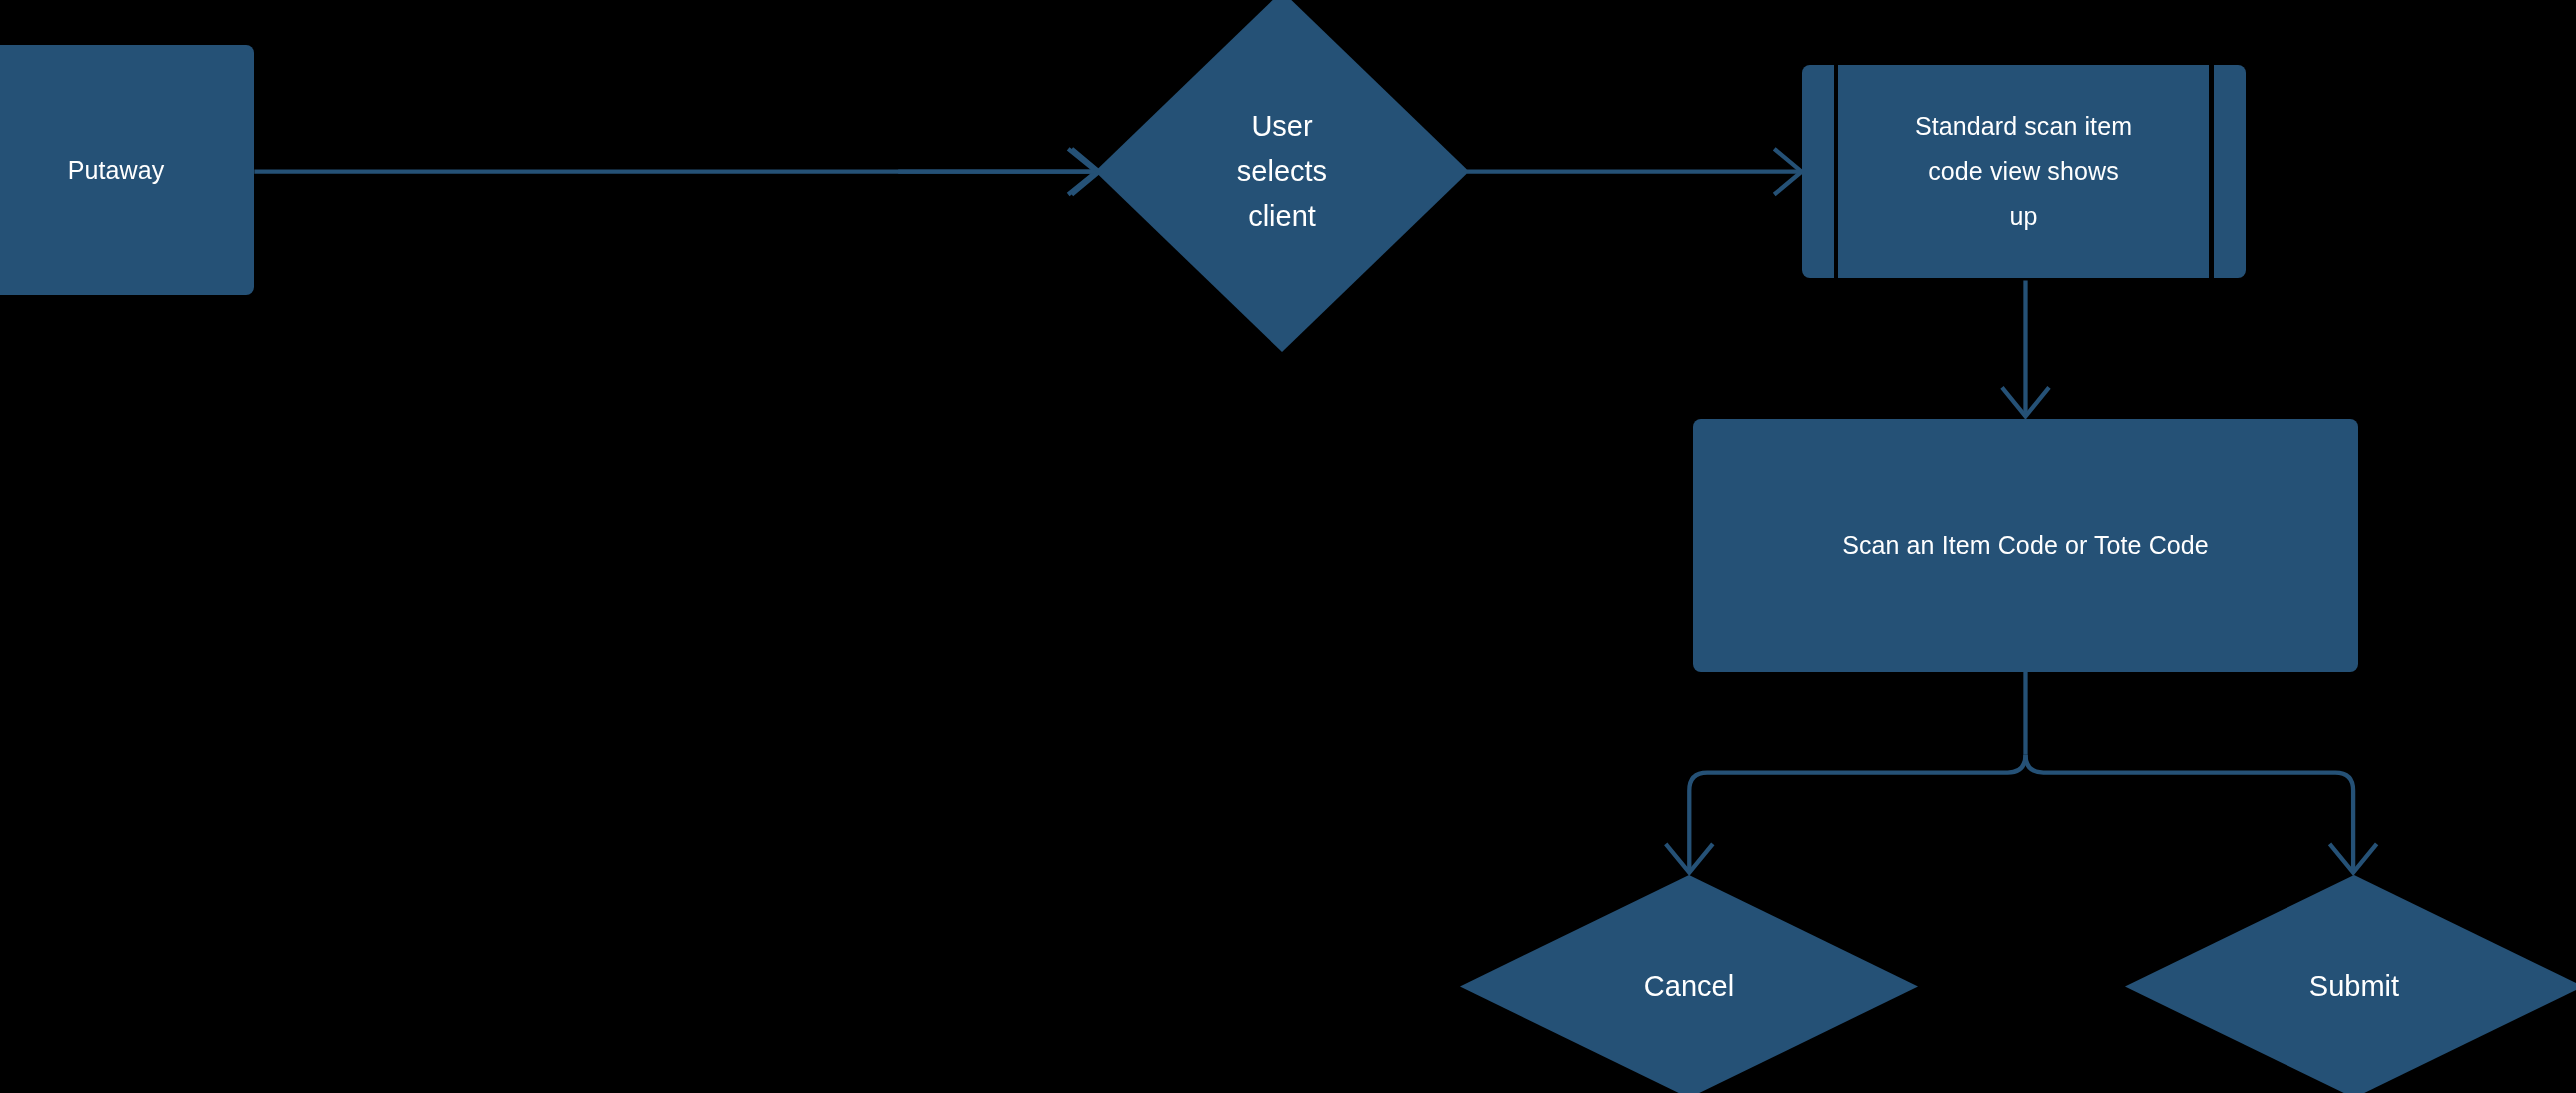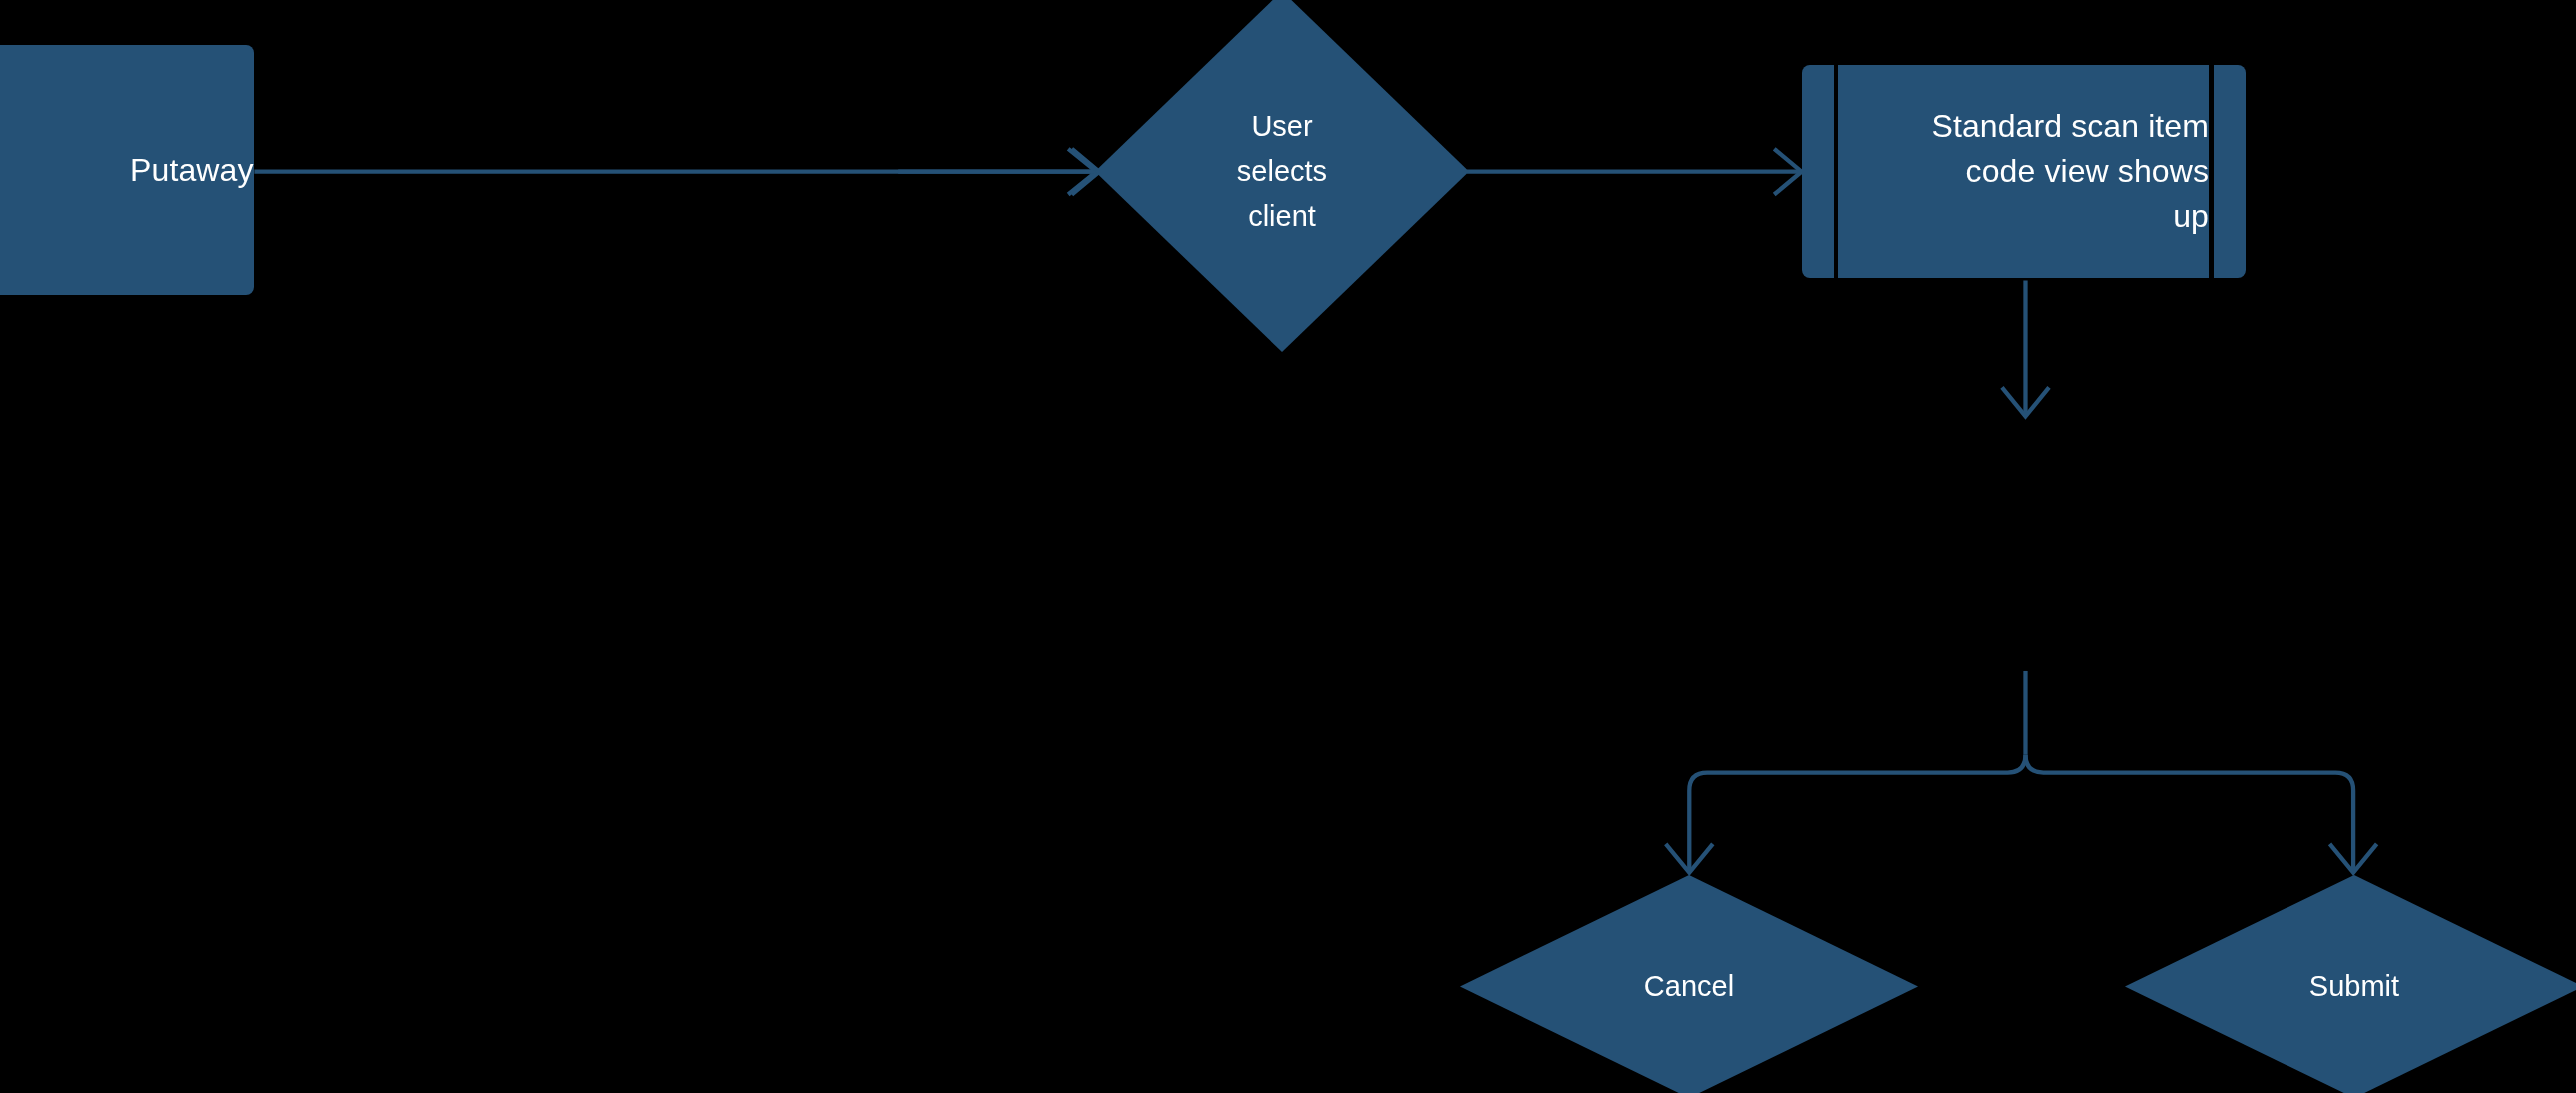--- a/index.html
+++ b/index.html
@@ -26,23 +26,23 @@
     top: 0;
     width: 2576px;
     height: 1093px;
     pointer-events: none;
   }
   .node {
     position: absolute;
     display: flex;
     align-items: center;
     justify-content: center;
-    text-align: right;
+    text-align: center;
     color: #ffffff;
-    font-size: 32px;
+    font-size: 25px;
     line-height: 53px;
     font-weight: 400;
     letter-spacing: 0.1px;
     box-sizing: border-box;
   }
   .node-rect {
     background: #255176;
     border-radius: 7.9px;
   }
   .node-label {
@@ -150,20 +150,23 @@
   <div class="node" style="left:1802px; top:65px; width:444px; height:213px;">
     <div class="subproc-bar left"></div>
     <div class="subproc-bar right"></div>
     <div class="subproc-body">
       <span class="node-label" style="line-height:45px;">Standard scan item
 code view shows
 up</span>
     </div>
   </div>
 
+  <div class="node node-rect" style="left:1693px; top:419px; width:665px; height:253px;">
+    <span class="node-label">Scan an Item Code or Tote Code</span>
+  </div>
 
   <div class="node-diamond-wrap" style="left:1460px; top:875px; width:458px; height:223px;">
     <svg class="node-diamond-shape" viewBox="0 0 640 312" preserveAspectRatio="none">
       <polygon points="320,0 640,156 320,312 0,156" fill="#255176"></polygon>
     </svg>
     <div class="node-diamond-text">Cancel</div>
   </div>
 
   <div class="node-diamond-wrap" style="left:2125px; top:875px; width:458px; height:223px;">
     <svg class="node-diamond-shape" viewBox="0 0 640 312" preserveAspectRatio="none">

